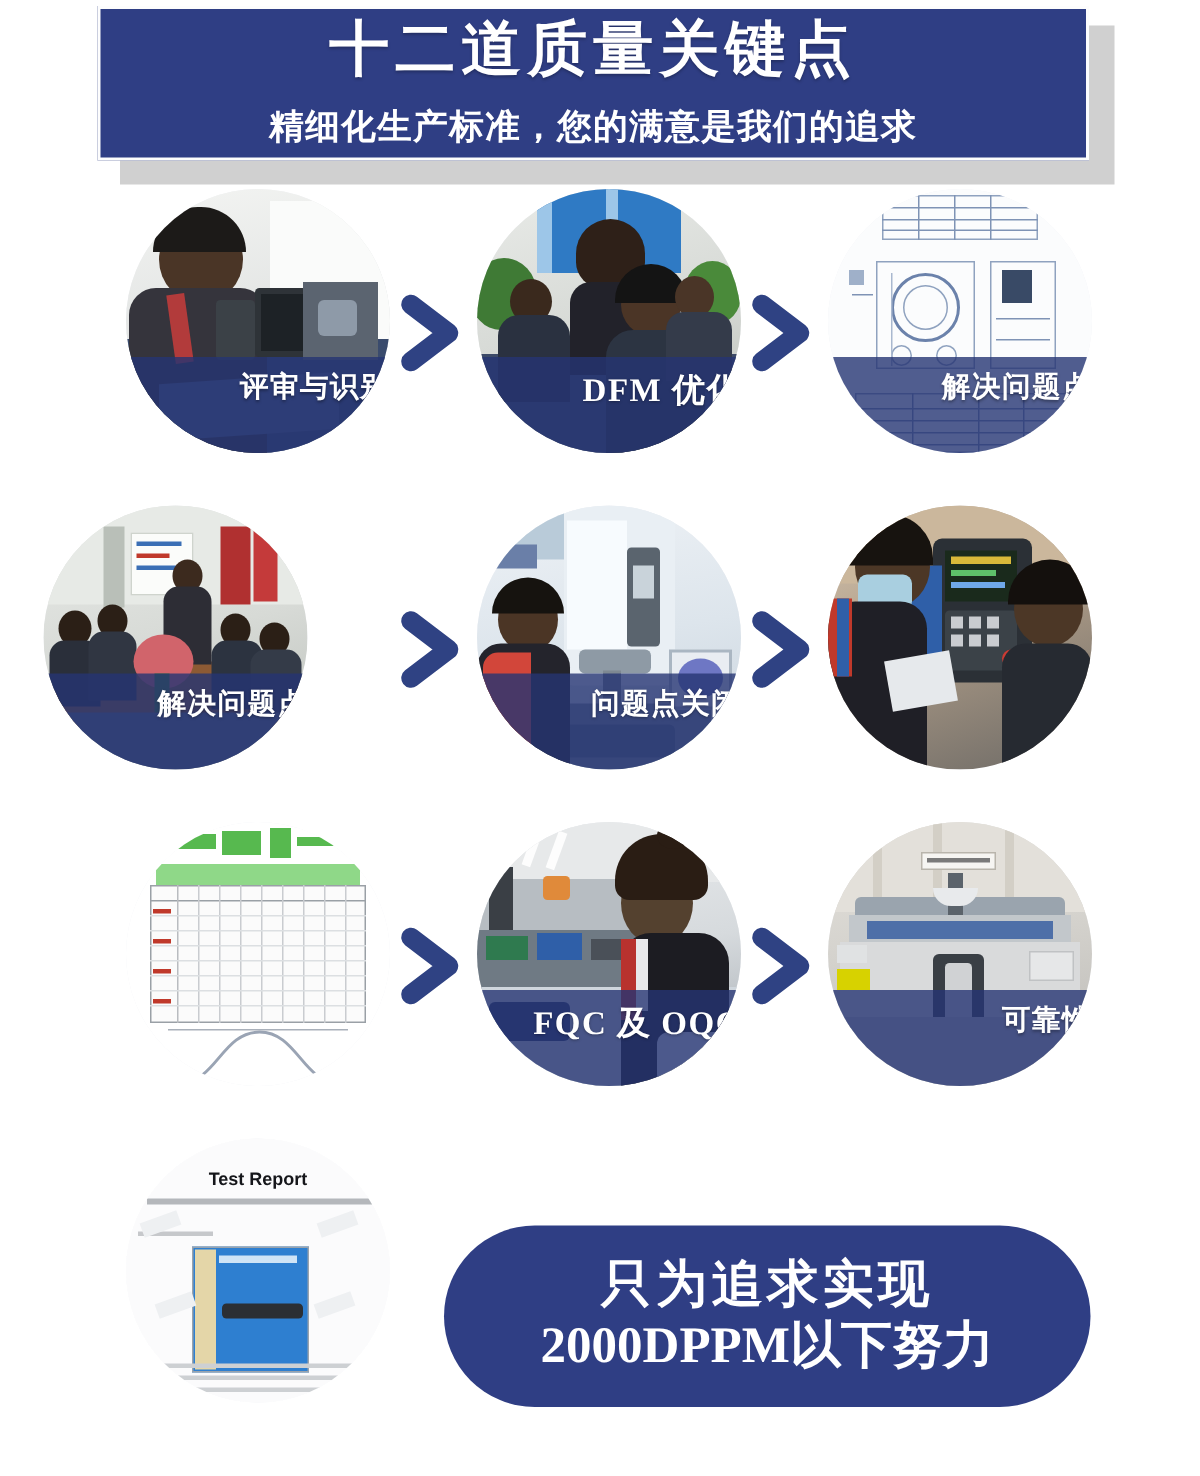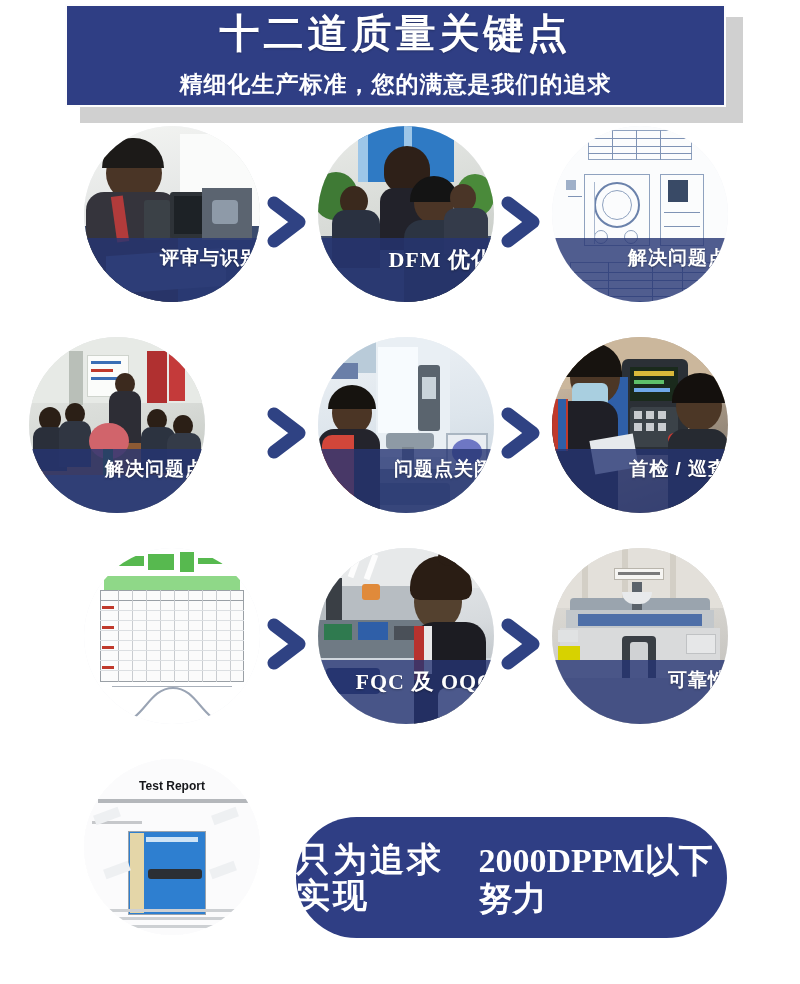--- a/index.html
+++ b/index.html
@@ -103,21 +103,21 @@
   .arrow.a1 { left: 265px; }
   .arrow.a2 { left: 499px; }
 
   
   .footer-banner {
     position: absolute;
     left: 296px; top: 817px;
     width: 431px; height: 121px;
     background: #2f3e84;
     border-radius: 62px;
-    display: flex; flex-direction: row;
+    display: flex; flex-direction: column;
     align-items: center; justify-content: center;
   }
   .fb-l1 {
     color: #fff; font-size: 34px; font-weight: 700;
     letter-spacing: 3px; line-height: 1.05;
   }
   .fb-l2 {
     color: #fff; font-size: 34px; font-weight: 700;
     letter-spacing: 0px; line-height: 1.1; margin-top: 4px;
     font-family: "Liberation Serif", "DejaVu Serif", serif;
@@ -340,23 +340,20 @@
             <div class="sh person-head" style="left:18px;top:14px;width:50px;height:54px;background:#4c3726;"></div>
             <div class="sh" style="left:12px;top:6px;width:58px;height:34px;background:#17130f;border-radius:30px 30px 0 0;"></div>
             <div class="sh" style="left:20px;top:46px;width:36px;height:24px;background:#a9cfe0;border-radius:6px;"></div>
             <div class="sh" style="left:0;top:64px;width:66px;height:112px;background:#1f1f26;border-radius:18px 18px 0 0;"></div>
             <div class="sh" style="left:0;top:62px;width:16px;height:52px;background:#c0392b;"></div>
             <div class="sh" style="left:6px;top:62px;width:8px;height:52px;background:#2f5fa8;"></div>
             <div class="sh person-head" style="left:124px;top:44px;width:46px;height:50px;background:#4c3726;"></div>
             <div class="sh" style="left:120px;top:36px;width:56px;height:30px;background:#14100d;border-radius:28px 28px 0 0;"></div>
             <div class="sh" style="left:116px;top:92px;width:60px;height:84px;background:#262a31;border-radius:16px 16px 0 0;"></div>
             <div class="sh" style="left:40px;top:100px;width:44px;height:34px;background:#e6e9ec;transform:rotate(-10deg);"></div>
-          </div>
-          <div class="cap">
-            <span class="cap-text">首检 / 巡查</span>
           </div>
         </div>
       </div>
 
       <div class="arrow a1">
         <svg width="46" height="52" viewBox="0 0 46 52">
           <polyline points="9,7 34,26 9,45" fill="none" stroke="#2f4283" stroke-width="13" stroke-linecap="round" stroke-linejoin="round"></polyline>
         </svg>
       </div>
       <div class="arrow a2">

